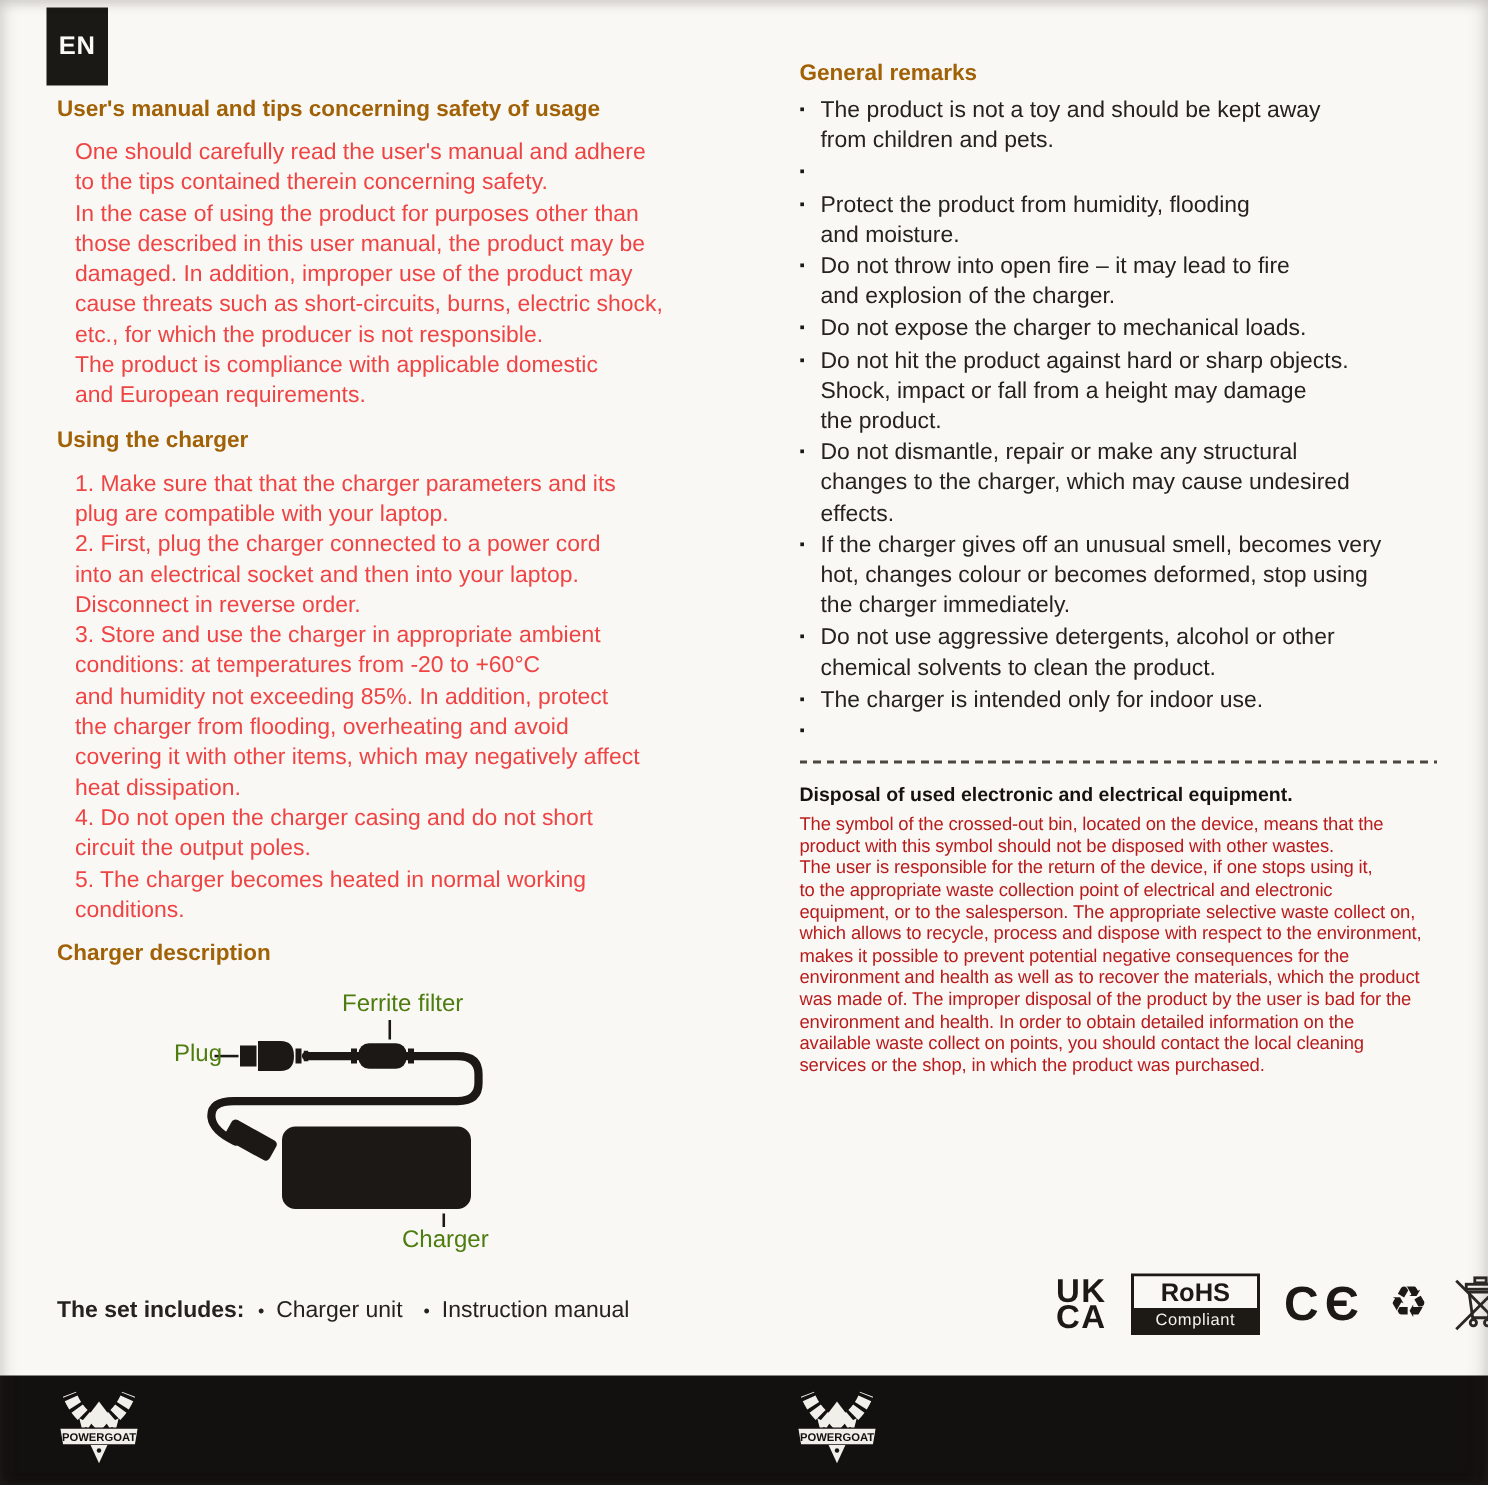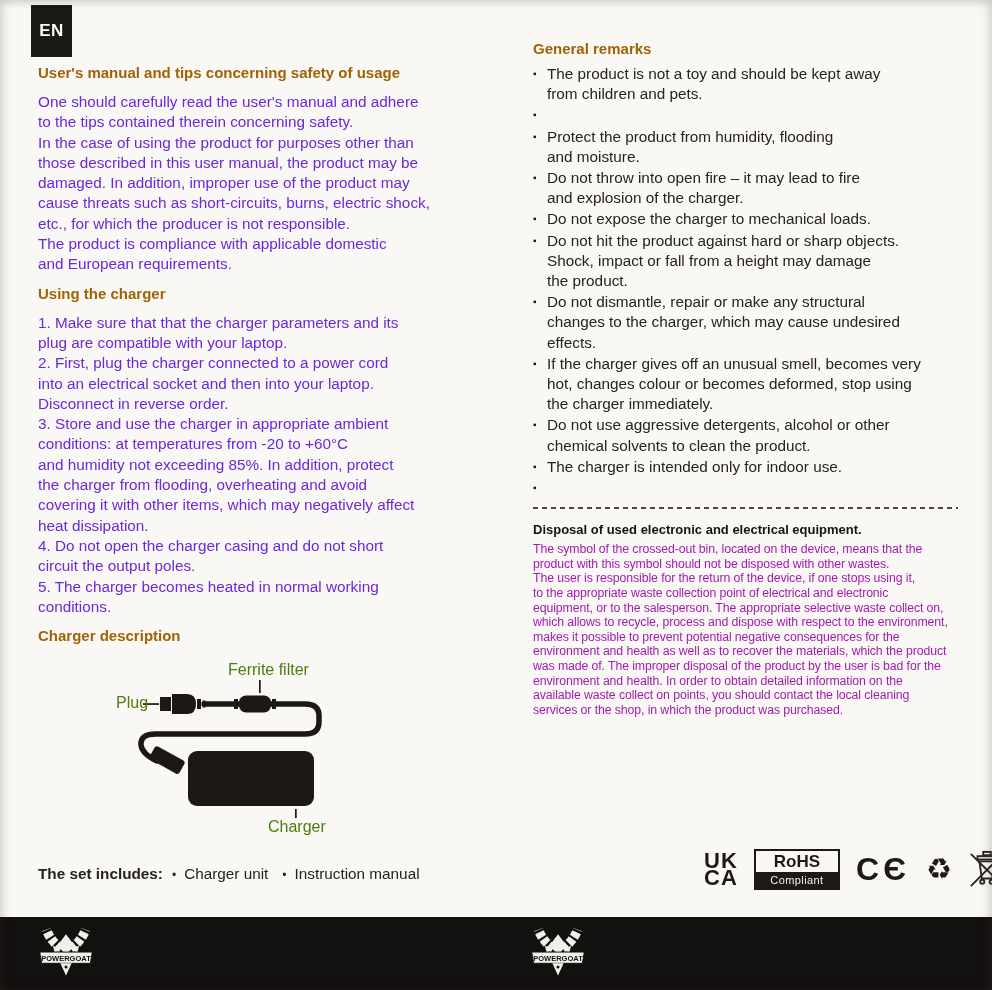--- a/index.html
+++ b/index.html
@@ -22,36 +22,36 @@
   }
   .en-badge {
     position:absolute; left:31px; top:5px; width:41px; height:52px;
     background:#1b1916; color:#fbfaf7; font-weight:bold; font-size:17px;
     display:flex; align-items:center; justify-content:center; letter-spacing:.5px;
   }
   .col-left  { position:absolute; left:38px;  top:64px; width:460px; }
   .col-right { position:absolute; left:533px; top:40px; width:450px; }
   h1,h2 { font-size:15px; font-weight:bold; color:#a16207; margin:0; }
   .p-body {
-    font-size:15.3px; line-height:20.3px; margin:11px 0 0;
-    white-space:pre-line; color:#6d28d9;
+    font-size:15.3px; line-height:20.3px; margin:11px 12px 0;
+    white-space:pre-line; color:#ef4444;
   }
   .h-using   { margin-top:10px; }
   .h-chdesc  { margin-top:10px; }
   
   .remarks { list-style:none; margin:7px 0 0; padding:0; font-size:15.3px; line-height:20.2px; }
   .remarks li { display:flex; margin:0 0 1px; }
   .remarks .bullet { flex:0 0 14px; font-size:10px; line-height:20.2px; color:#1d1a16; }
   .remarks .txt { white-space:pre-line; }
   
   .dashline { margin-top:9px; height:2px; width:425px;
     background: repeating-linear-gradient(90deg,#4c463f 0 5px, transparent 5px 9px); }
   .h-disposal { font-size:13px; font-weight:bold; margin:13px 0 0; color:#16130f; }
   .p-fine { font-size:12.3px; line-height:14.6px; letter-spacing:-0.1px;
-    margin:5px 0 0; white-space:pre-line; color:#a21caf; }
+    margin:5px 0 0; white-space:pre-line; color:#b91c1c; }
   
   .diagram { position:relative; margin:16px 0 0 62px; width:350px; height:192px; }
   .diagram svg { position:absolute; left:0; top:0; }
   .lbl { position:absolute; font-size:16px; color:#4d7c0f; }
   .lbl-ferrite { left:128px; top:1px; }
   .lbl-plug    { left:16px;  top:34px; }
   .lbl-charger { left:168px; top:158px; }
   
   .includes { margin-top:13px; font-size:15.3px; display:flex; align-items:flex-end; gap:9px; }
   .includes .lead { font-weight:bold; }

